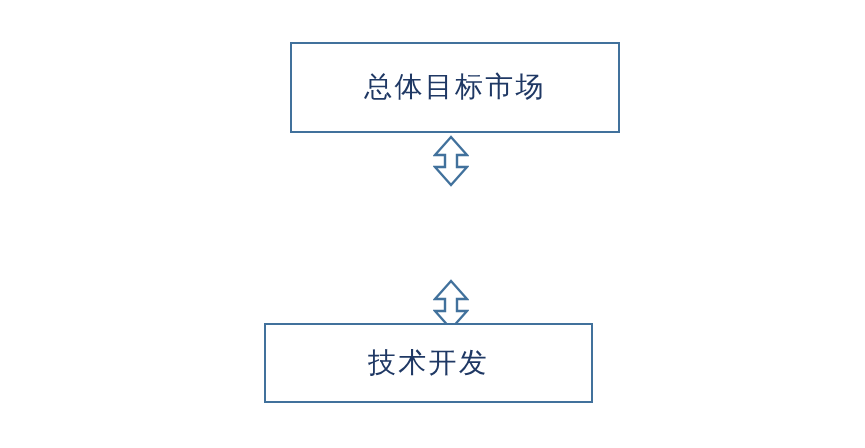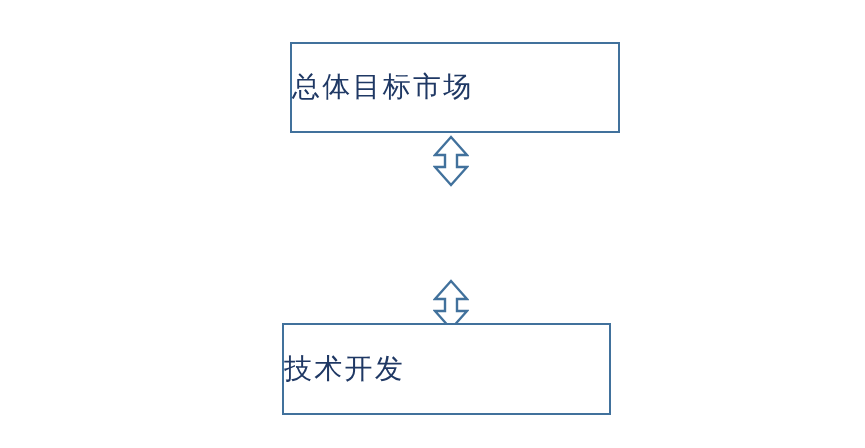--- a/index.html
+++ b/index.html
@@ -25,34 +25,35 @@
   }
 
   
   .node {
     position: absolute;
     box-sizing: border-box;
     background: #ffffff;
     border: 2.5px solid #41719C;
     display: flex;
     align-items: center;
+    justify-content: center;
   }
   .node-label {
     color: #1F3864;
     font-size: 28px;
     line-height: 1.1;
     letter-spacing: 0.08em;
     white-space: nowrap;
     font-weight: 400;
     font-family: "Liberation Sans", "DejaVu Sans", sans-serif;
   }
 
   #node-tam   { left: 290px; top: 42px;  width: 330px; height: 91px; }
   #node-prod  { left: 290px; top: 188px; width: 330px; height: 89px; }
-  #node-tech  { left: 282px; top: 323px; width: 329px; height: 92px; }
+  #node-tech  { left: 264px; top: 323px; width: 329px; height: 80px; }
 
   
   .connector {
     position: absolute;
     width: 36px;
     height: 52px;
   }
   #connector-1 { left: 433px; top: 135px; }
   #connector-2 { left: 433px; top: 279px; }
   .connector svg { display: block; width: 100%; height: 100%; }

